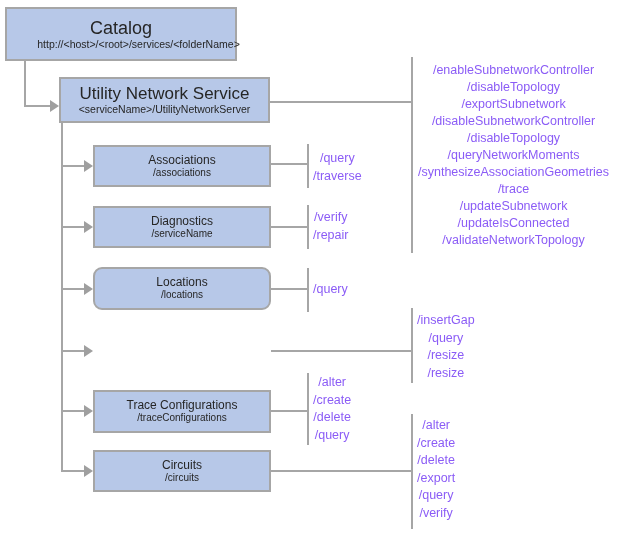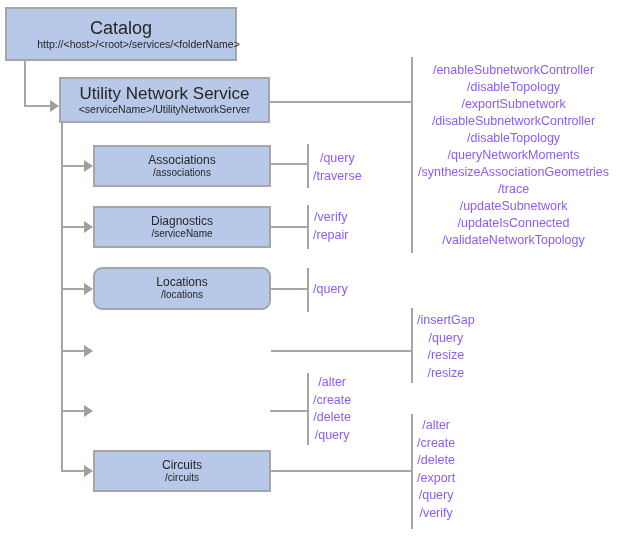--- a/index.html
+++ b/index.html
@@ -56,20 +56,24 @@
     <div class="title">Diagnostics</div>
     <div class="subtitle">/serviceName</div>
   </div>
 
   <div class="node resource" style="left:93px;top:267px;width:178px;height:43px;border-radius:9px;">
     <div class="title">Locations</div>
     <div class="subtitle">/locations</div>
   </div>
 
 
+  <div class="node resource" style="left:93px;top:390px;width:178px;height:43px;">
+    <div class="title">Trace Configurations</div>
+    <div class="subtitle">/traceConfigurations</div>
+  </div>
 
   <div class="node resource" style="left:93px;top:450px;width:178px;height:42px;">
     <div class="title">Circuits</div>
     <div class="subtitle">/circuits</div>
   </div>
 
   <div class="v-line" style="left:24px;top:61px;width:2px;height:46px;"></div>
   <div class="h-line" style="left:24px;top:105px;width:27px;height:2px;"></div>
   <div class="arrow-right" style="left:50px;top:100px;"></div>
 

